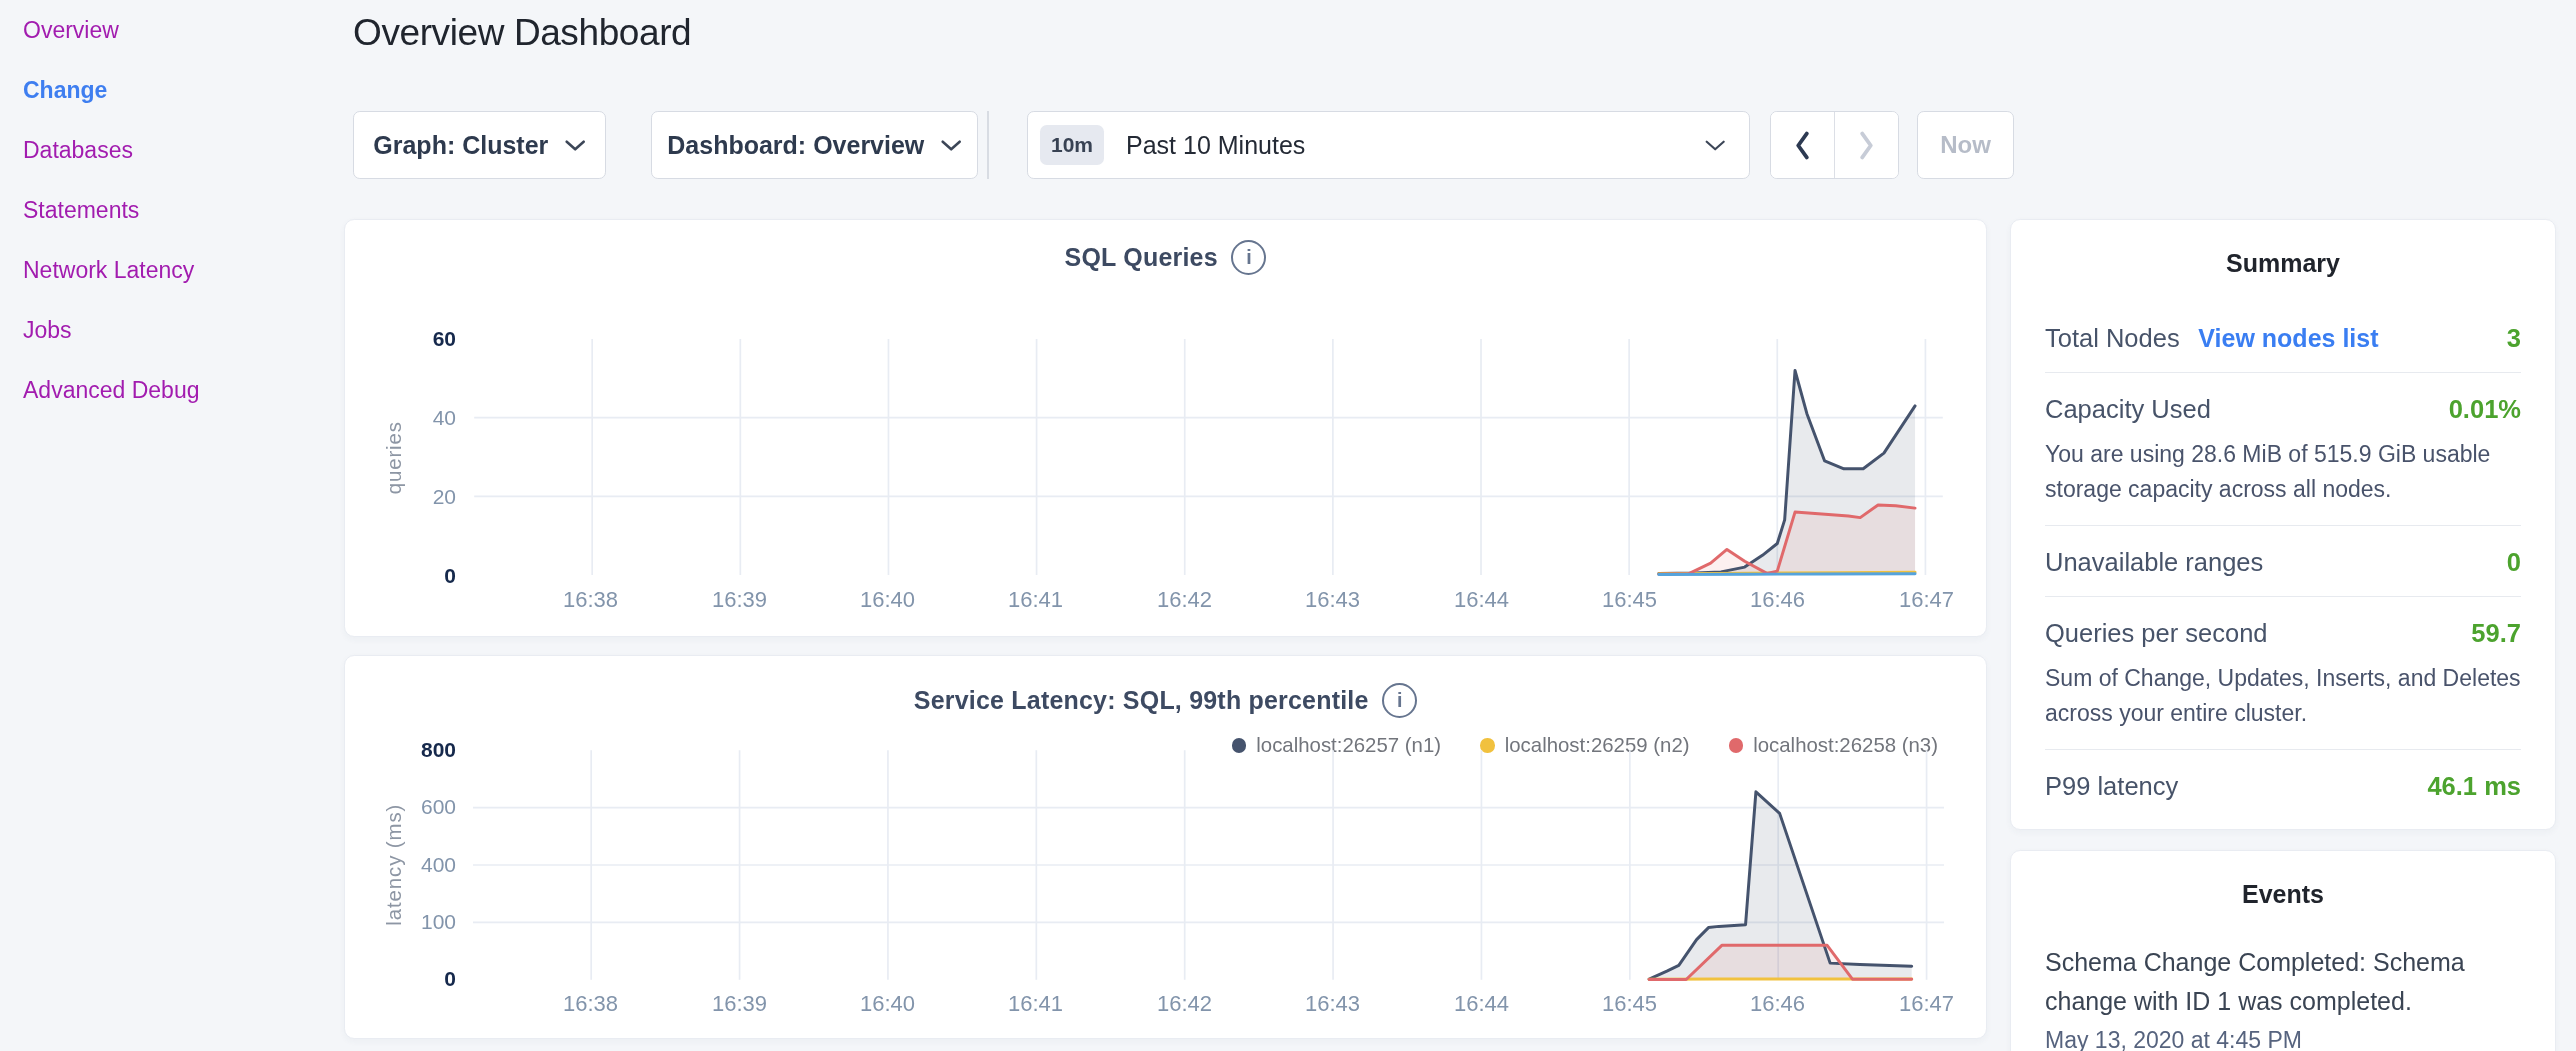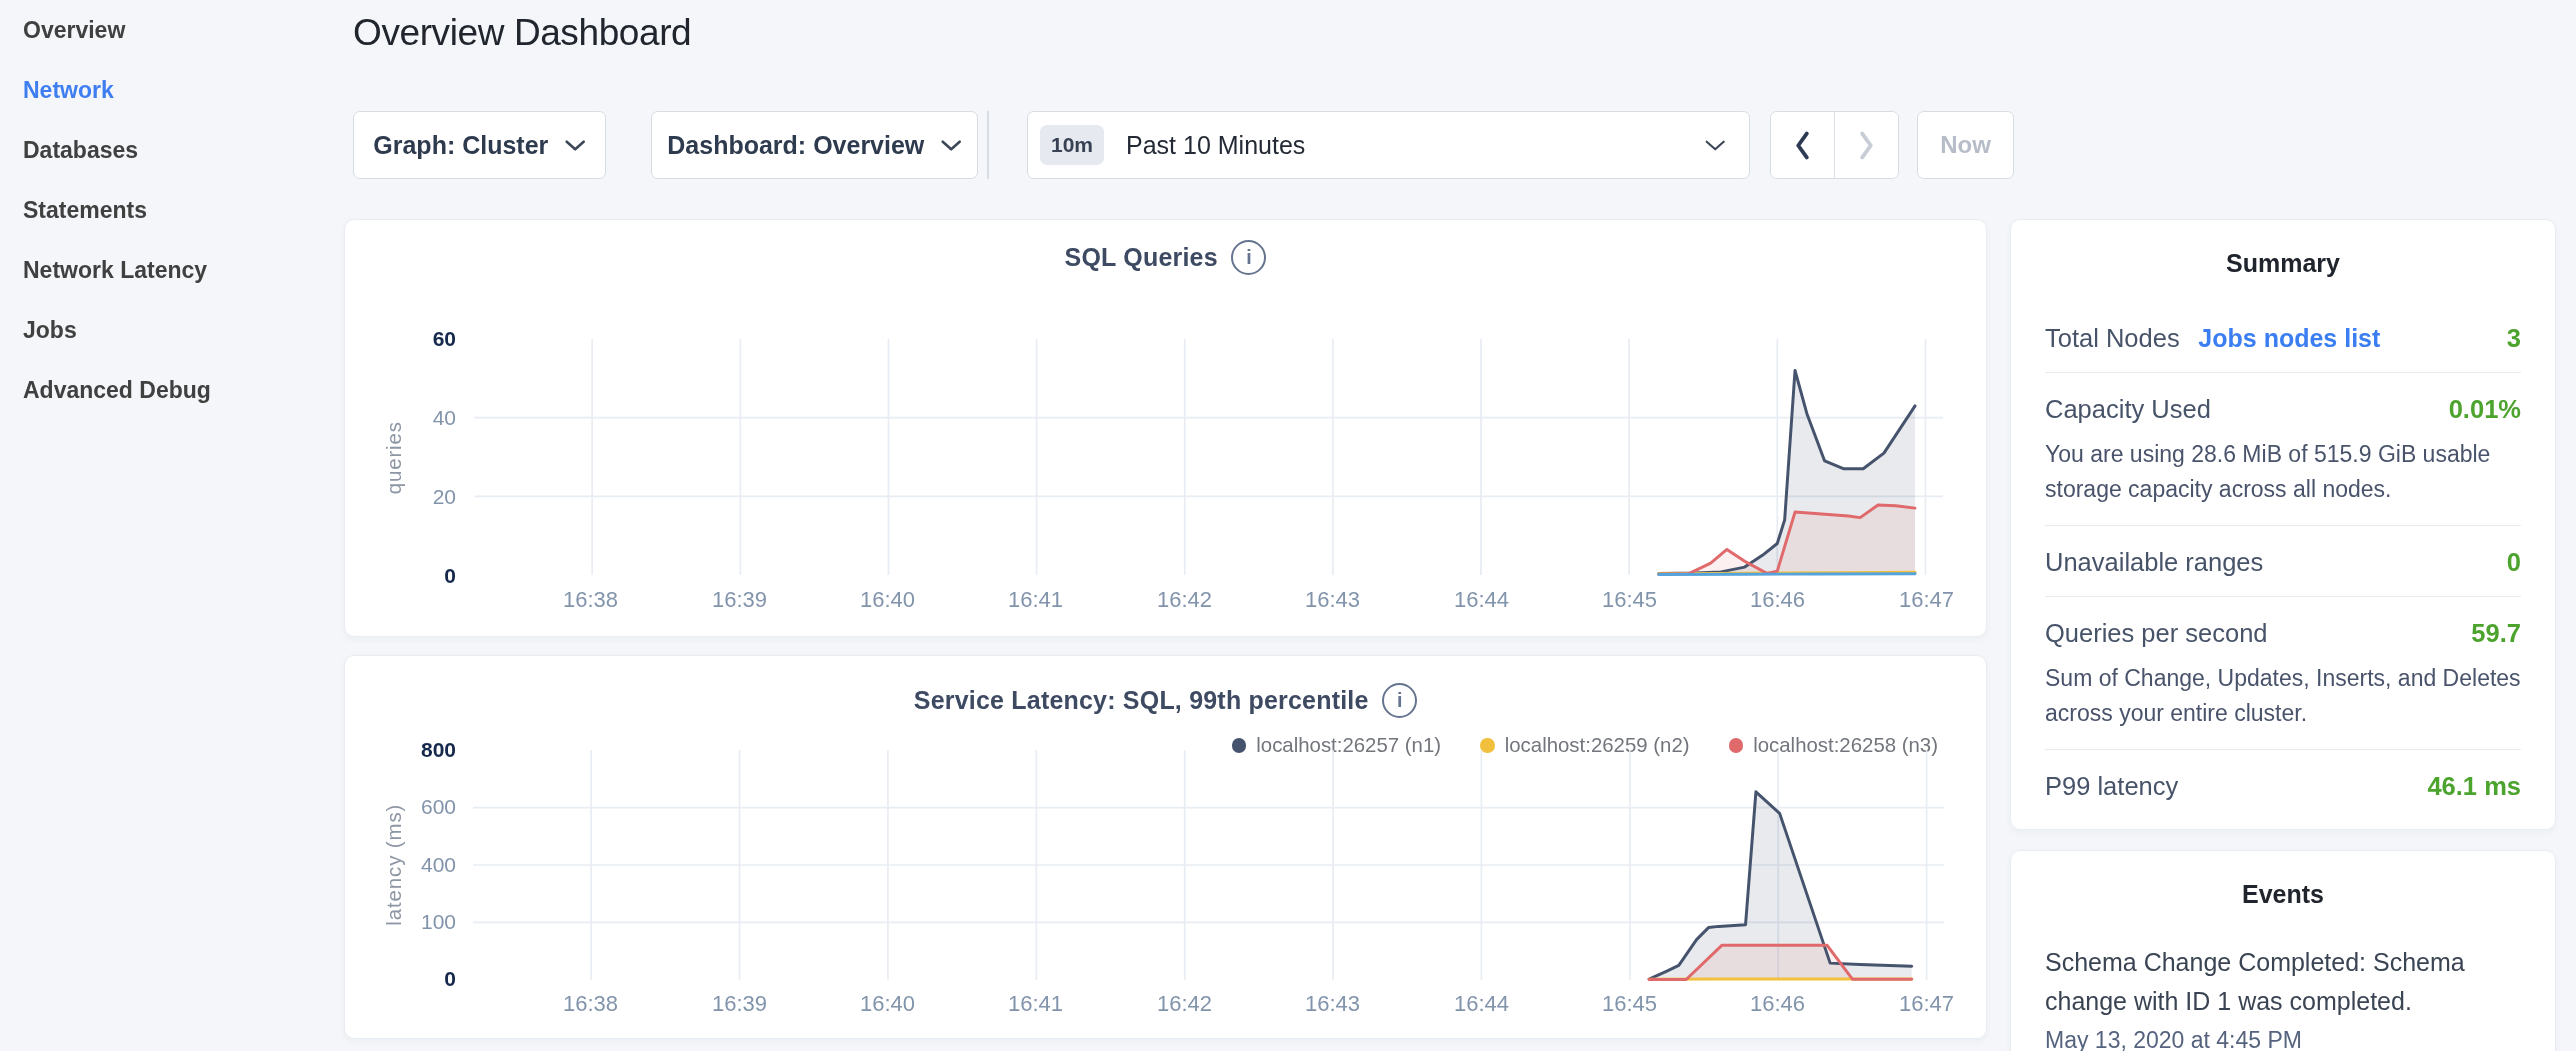--- a/index.html
+++ b/index.html
@@ -1,20 +1,20 @@
 <!DOCTYPE html>
 <html style="font-size:13.6px"><head>
 <meta charset="utf-8">
 <style>
   html,body{margin:0;padding:0;background:#f4f6f9;font-family:"Liberation Sans",sans-serif;color:#3a4455;}
   .page{position:relative;width:2576px;height:1051px;overflow:hidden;background:#f4f6f9;}
 
   
   .sidebar{position:absolute;left:0;top:0;width:340px;padding:18.7px 0 0 23px;box-sizing:border-box;}
-  .nav-item{font-size:23px;font-weight:700;color:#404040;margin-bottom:37px;cursor:pointer;line-height:23px;}
+  .nav-item{font-size:23px;font-weight:400;color:#a21caf;margin-bottom:37px;cursor:pointer;line-height:23px;}
   .nav-item.active{color:#3e7ef0;font-weight:700;}
 
   
   .page-title{position:absolute;left:353px;top:12px;margin:0;font-size:37px;font-weight:500;color:#20252e;letter-spacing:-0.4px;}
   .btn{box-sizing:border-box;display:flex;align-items:center;justify-content:center;background:#fff;
        border:1.7px solid #d7dbe3;border-radius:6.8px;cursor:pointer;}
   .dropdown-btn{position:absolute;top:111px;height:68px;gap:17px;font-size:25px;font-weight:600;color:#2e3a4e;}
   #graph-dd{left:353px;width:253px;}
   #dash-dd{left:651px;width:327px;}
   .vdivider{position:absolute;left:987px;top:111px;width:1.7px;height:68px;background:#d8dce3;}
@@ -71,21 +71,21 @@
   .event-time{margin-top:6.8px;font-size:23px;color:#56637e;}
   .chev-svg{display:block;}
 </style>
 </head>
 <body>
 
 <div class="page">
 
   <nav class="sidebar" id="sidebar">
       <div class="nav-item">Overview</div>
-      <div class="nav-item active">Network</div>
+      <div class="nav-item active">Change</div>
       <div class="nav-item">Databases</div>
       <div class="nav-item">Statements</div>
       <div class="nav-item">Network Latency</div>
       <div class="nav-item">Jobs</div>
       <div class="nav-item">Advanced Debug</div>
     </nav>
 
   <h1 class="page-title">Overview Dashboard</h1>
 
   <div class="btn dropdown-btn" id="graph-dd">
@@ -225,21 +225,21 @@
       <div class="xtick" style="left: 1522px; top: 335px;">16:47</div>
       <div class="ylabel" style="left: -77px; top: 196px;">latency (ms)</div>
     </section>
 
   <aside class="card side-pad" id="card-summary">
     <h2 class="side-title">Summary</h2>
     <div class="sblocks">
       <div class="sblock">
         <div class="srow">
           <span class="slabel">Total Nodes</span>
-          <a class="slink">Jobs nodes list</a>
+          <a class="slink">View nodes list</a>
           <span class="svalue">3</span>
         </div>
       </div>
       <div class="sblock">
         <div class="srow">
           <span class="slabel">Capacity Used</span>
           <span class="svalue">0.01%</span>
         </div>
         <div class="sdesc">You are using 28.6 MiB of 515.9 GiB usable storage capacity across all nodes.</div>
       </div>

